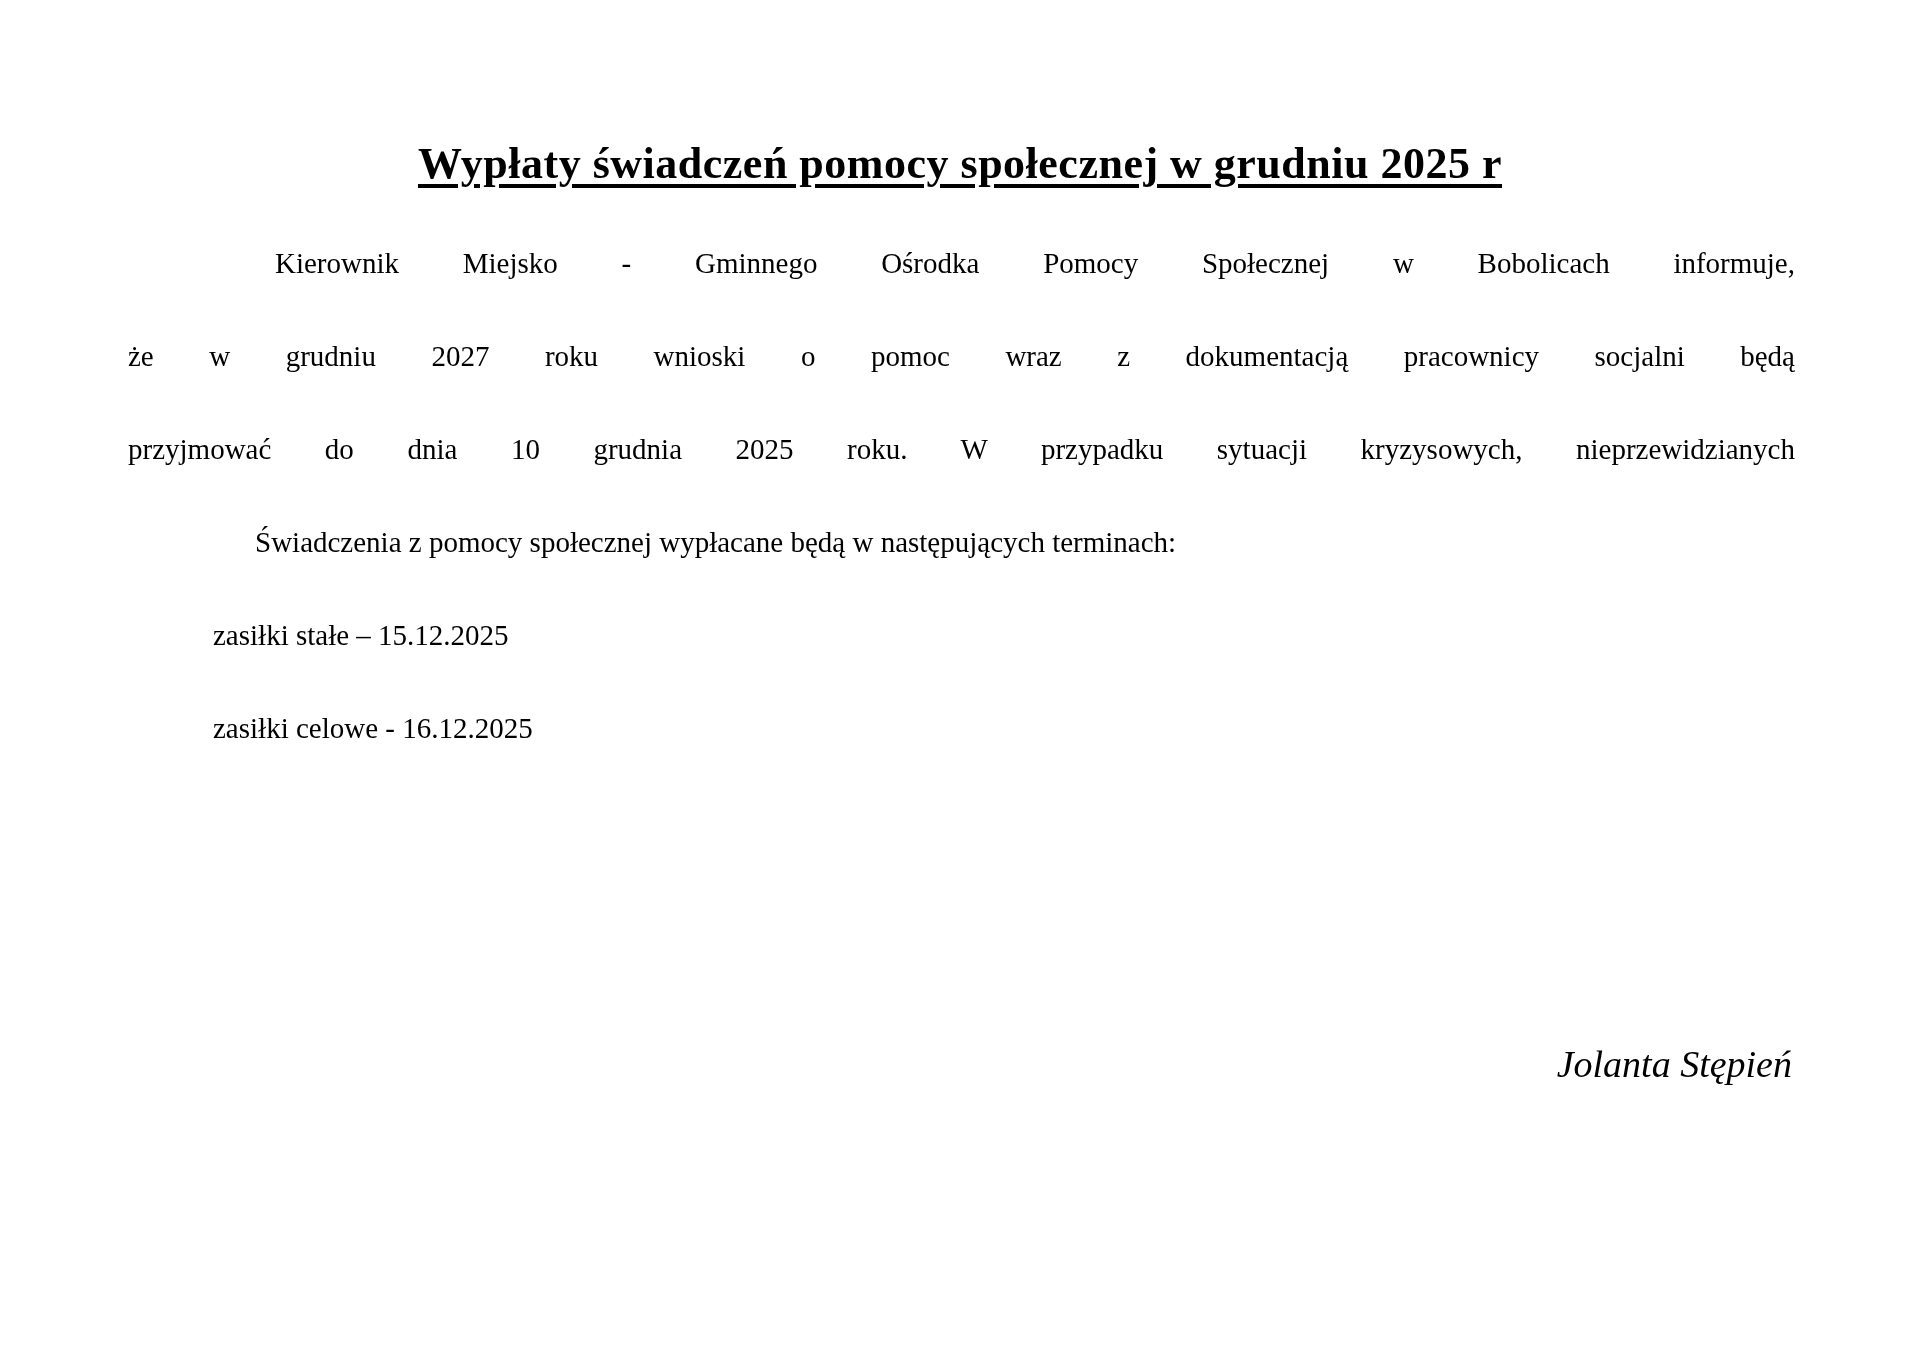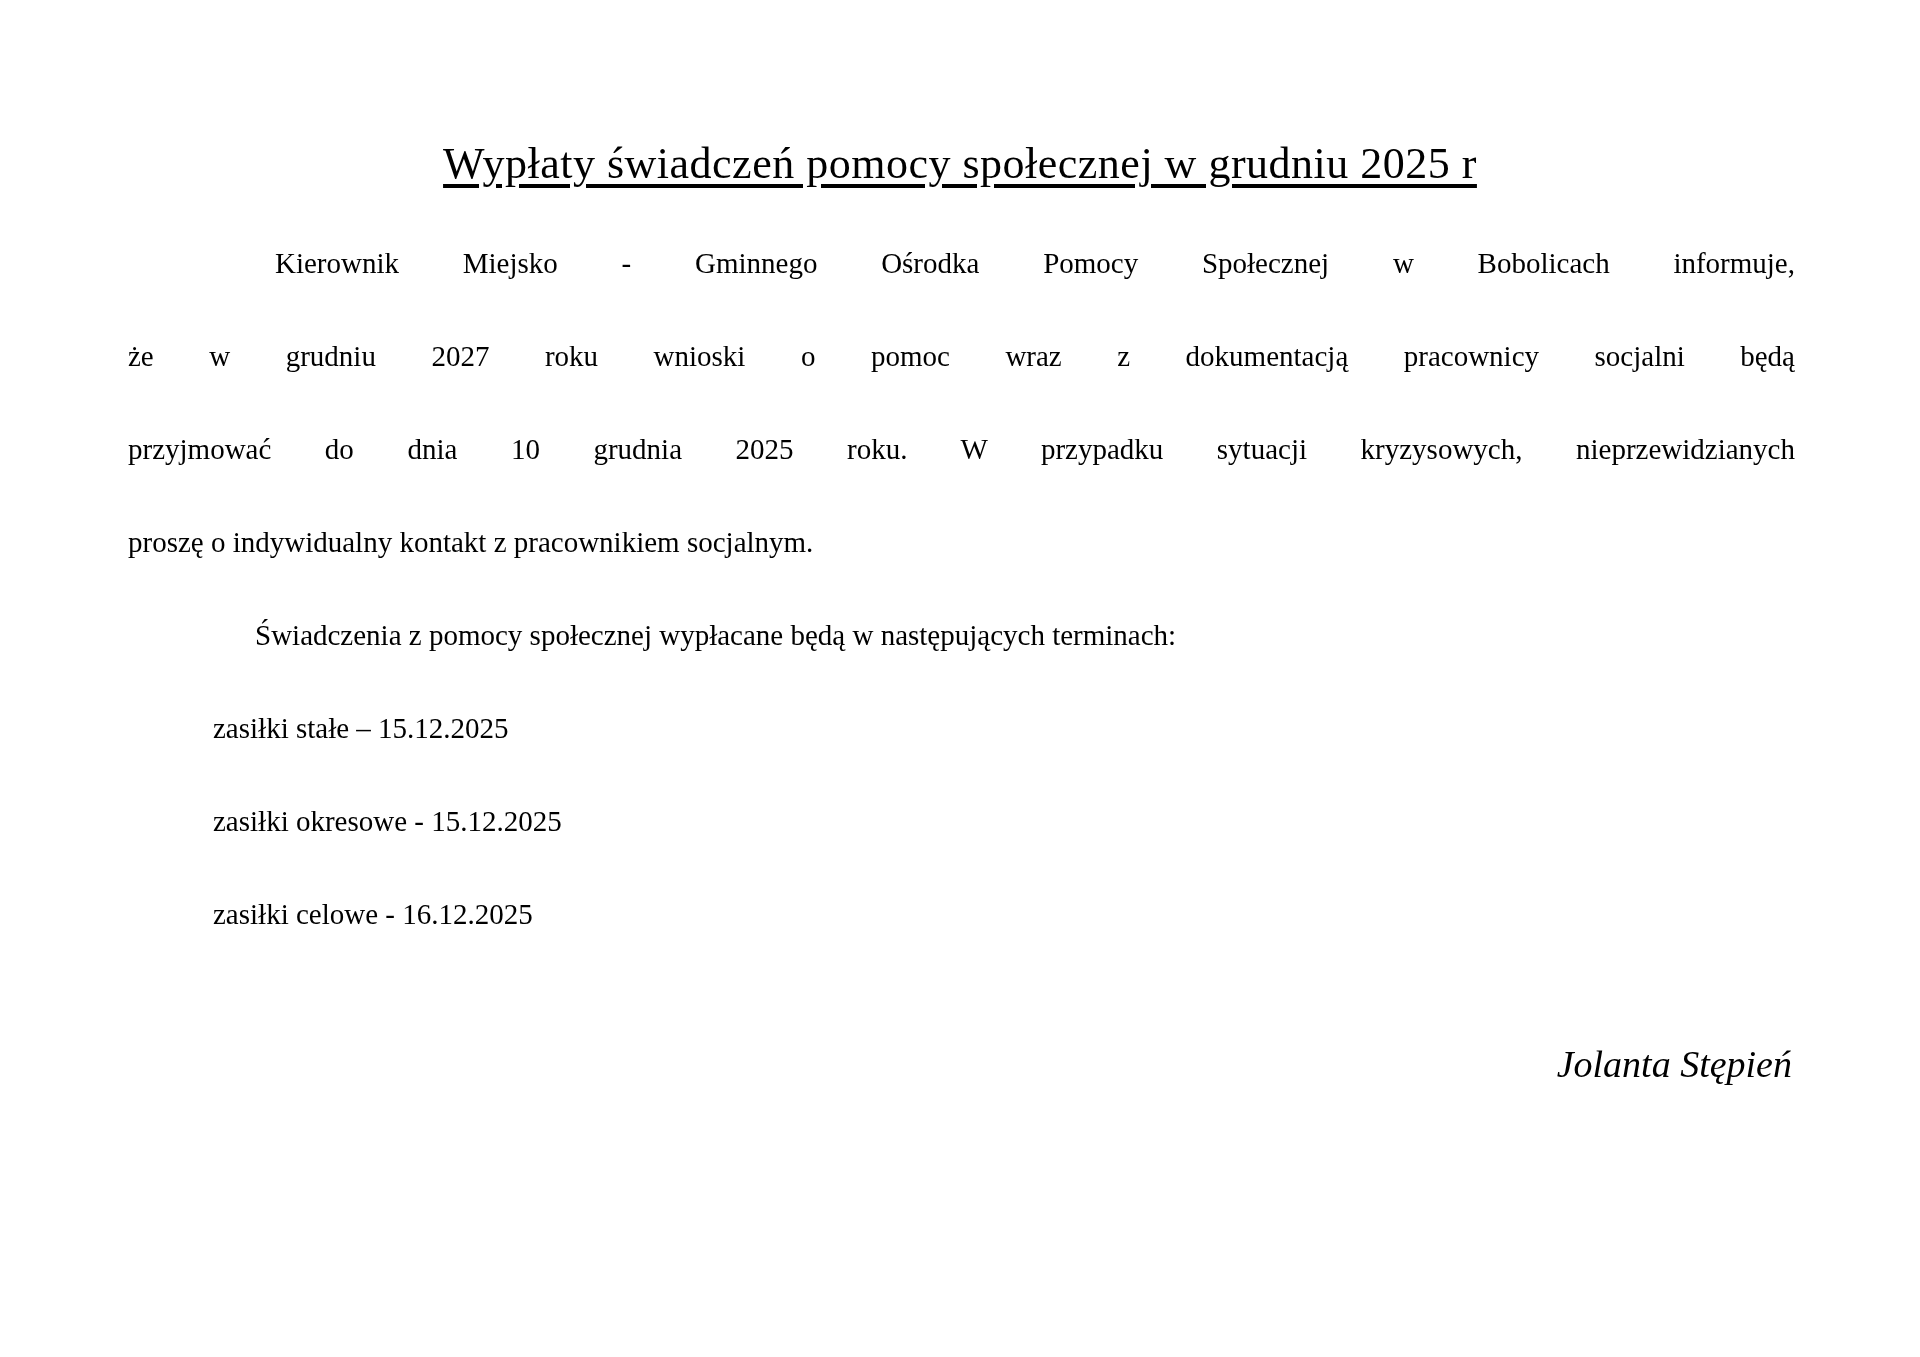--- a/index.html
+++ b/index.html
@@ -16,21 +16,21 @@
     font-family: "Liberation Serif", "DejaVu Serif", serif;
     overflow: hidden;
   }
   .doc-title {
     position: absolute;
     top: 138px;
     left: 0;
     width: 100%;
     text-align: center;
     font-size: 44px;
-    font-weight: normal;
+    font-weight: bold;
     text-decoration: underline;
     text-decoration-thickness: 4px;
     text-underline-offset: 6px;
     letter-spacing: 0.5px;
   }
   .body-text {
     position: absolute;
     left: 128px;
     top: 217px;
     width: 1667px;
@@ -80,33 +80,28 @@
   <div class="doc-title">Wypłaty świadczeń pomocy społecznej w grudniu 2025 r</div>
 
   <div class="body-text">
 
     <div class="line jline indent-first">Kierownik Miejsko - Gminnego Ośrodka Pomocy Społecznej w Bobolicach informuje,</div>
 
     <div class="line jline">że w grudniu 2027 roku wnioski o pomoc wraz z dokumentacją pracownicy socjalni będą</div>
 
     <div class="line jline">przyjmować do dnia 10 grudnia 2025 roku. W przypadku sytuacji kryzysowych, nieprzewidzianych</div>
 
-    <div class="line">proszę o indywidualny kontakt z pracownikiem socjalnym.</div>
 
     <div class="line indent-second">Świadczenia z pomocy społecznej wypłacane będą w następujących terminach:</div>
 
     <div class="line bullet">
       
       <span>zasiłki stałe – 15.12.2025</span>
     </div>
 
-    <div class="line bullet">
-      
-      <span>zasiłki okresowe - 15.12.2025</span>
-    </div>
 
     <div class="line bullet">
       
       <span>zasiłki celowe - 16.12.2025</span>
     </div>
 
   </div>
 
   <div class="signature">
     <div>Jolanta Stępień</div>

